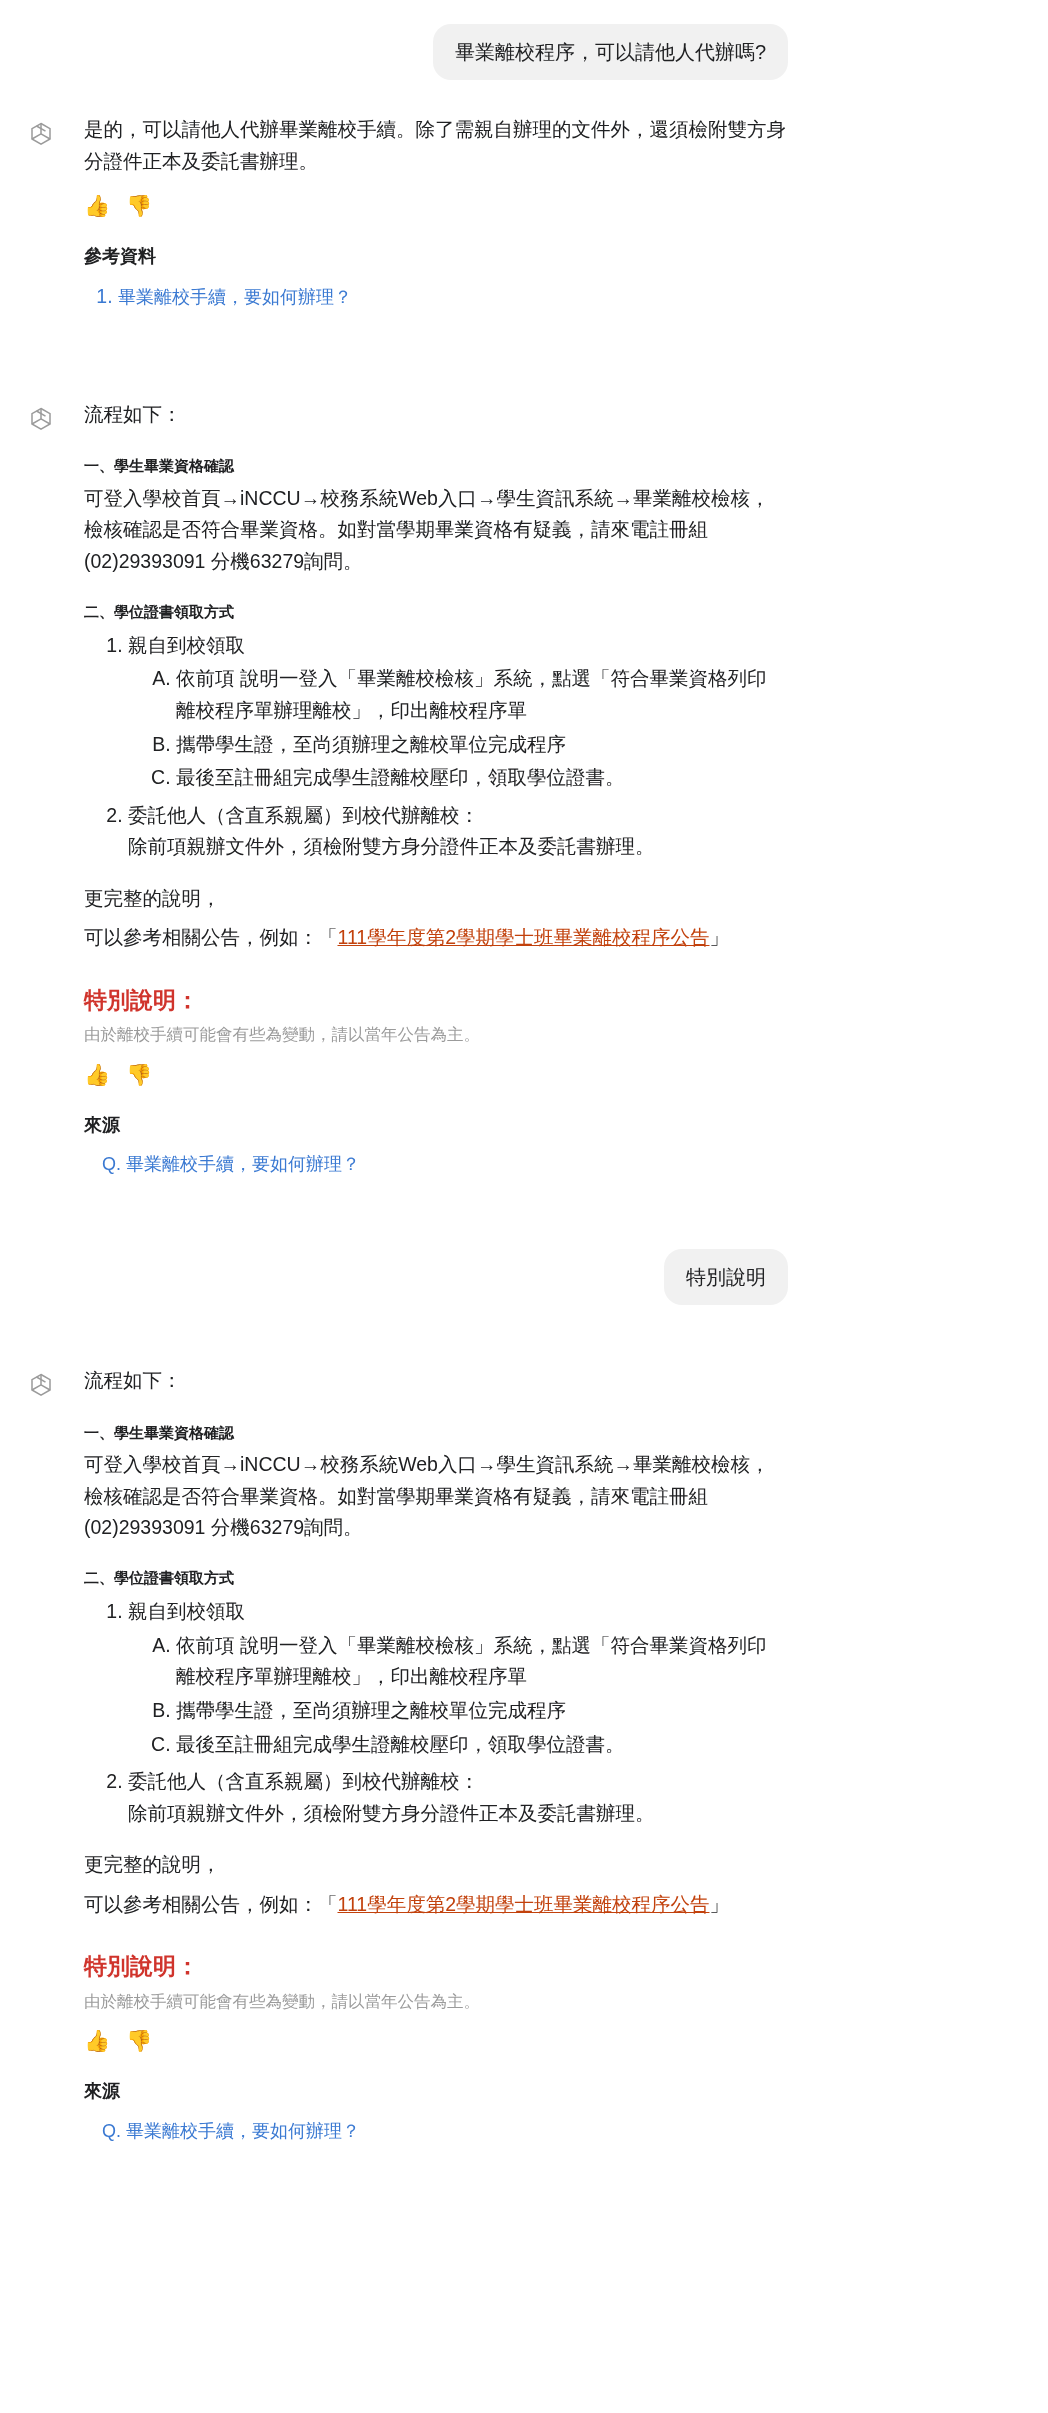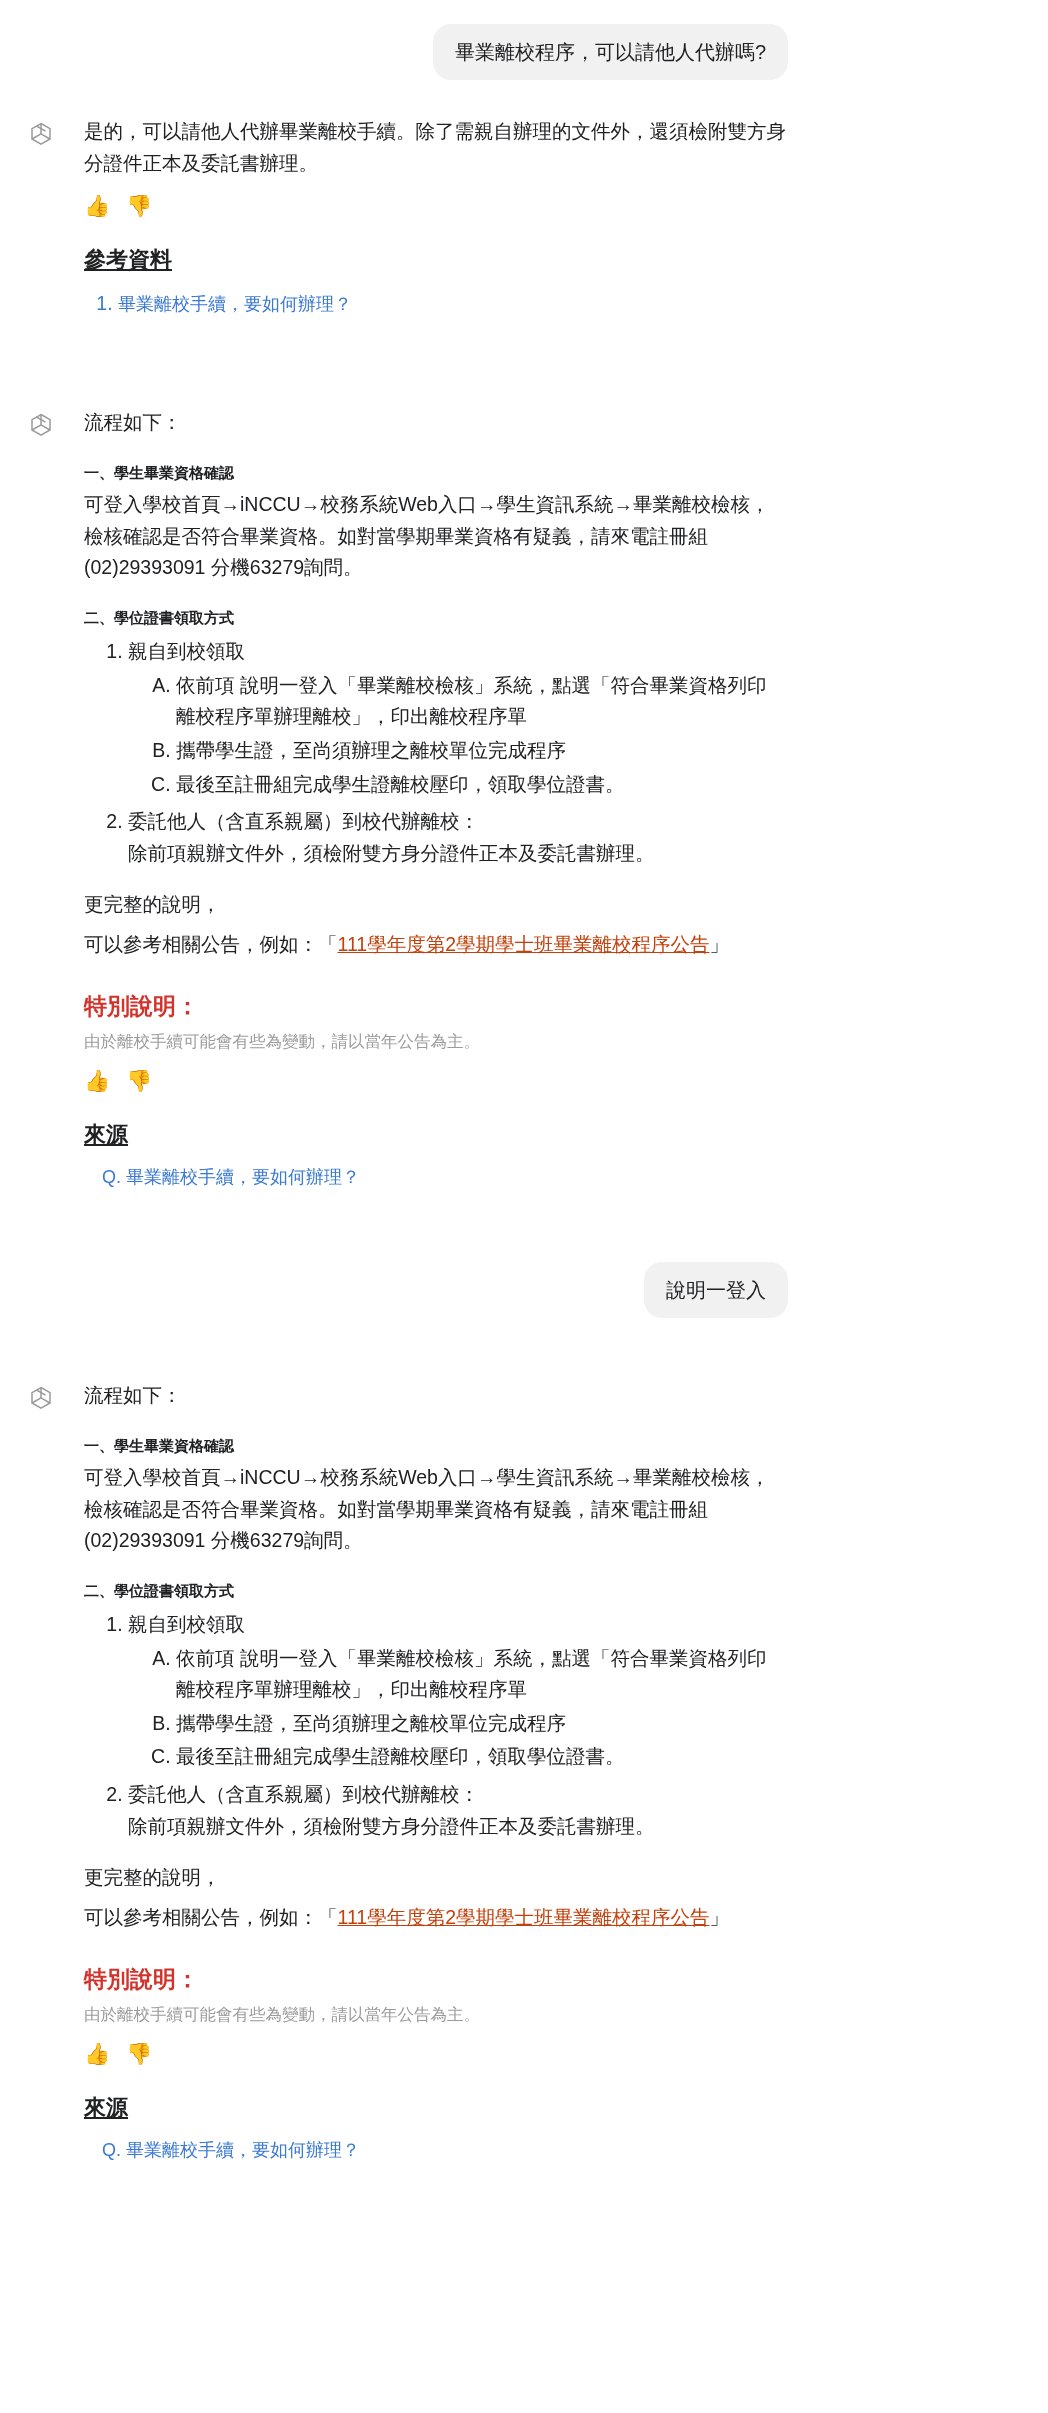--- a/index.html
+++ b/index.html
@@ -50,21 +50,21 @@
   }
   .avatar svg { display: block; }
   .msg {
     flex: 1 1 auto;
     font-size: 19.5px;
     line-height: 1.62;
     color: #202123;
     padding-top: 2px;
   }
   .msg p { margin: 0 0 8px 0; }
-  .para { margin: 0 0 6px 0; }
+  .para { margin: 0 0 6px 0; font-family: Liberation Mono, monospace; }
   .bold-head {
     font-weight: bold;
     margin: 22px 0 4px 0;
     font-size: 15px;
   }
   .tight { margin: 0; }
   
   .feedback {
     display: flex;
     gap: 16px;
@@ -72,23 +72,22 @@
     color: #8e8ea0;
   }
   .feedback span {
     font-size: 21px;
     line-height: 1;
     cursor: pointer;
   }
   
   .section-title {
     font-weight: bold;
-    font-size: 22px;
+    font-size: 18px;
     margin: 26px 0 10px 0;
-    text-decoration: underline;
   }
   .ref-list {
     margin: 0;
     padding: 0 0 0 34px;
     list-style: decimal;
     color: #3a79d2;
   }
   .ref-list li { margin: 0 0 4px 0; }
   .link {
     color: #3a79d2;
@@ -225,21 +224,21 @@
       <div class="src-line">
         <span class="q">Q.</span>
         <a class="link" href="#">畢業離校手續，要如何辦理？</a>
       </div>
     </div>
   </div>
 
   <div class="spacer-lg"></div>
 
   <div class="row-user">
-    <div class="user-bubble">說明一登入</div>
+    <div class="user-bubble">特別說明</div>
   </div>
 
   <div class="spacer-md"></div>
 
   <div class="row-assistant">
     <div class="avatar">
       <svg width="34" height="34" viewBox="0 0 34 34">
         <g fill="none" stroke="#9b9b9b" stroke-width="1.5">
           <path d="M17 5.5 L26 10.6 L26 21 L17 26.2 L8 21 L8 10.6 Z"></path>
           <path d="M17 5.5 L17 15.8 L8 21"></path>

